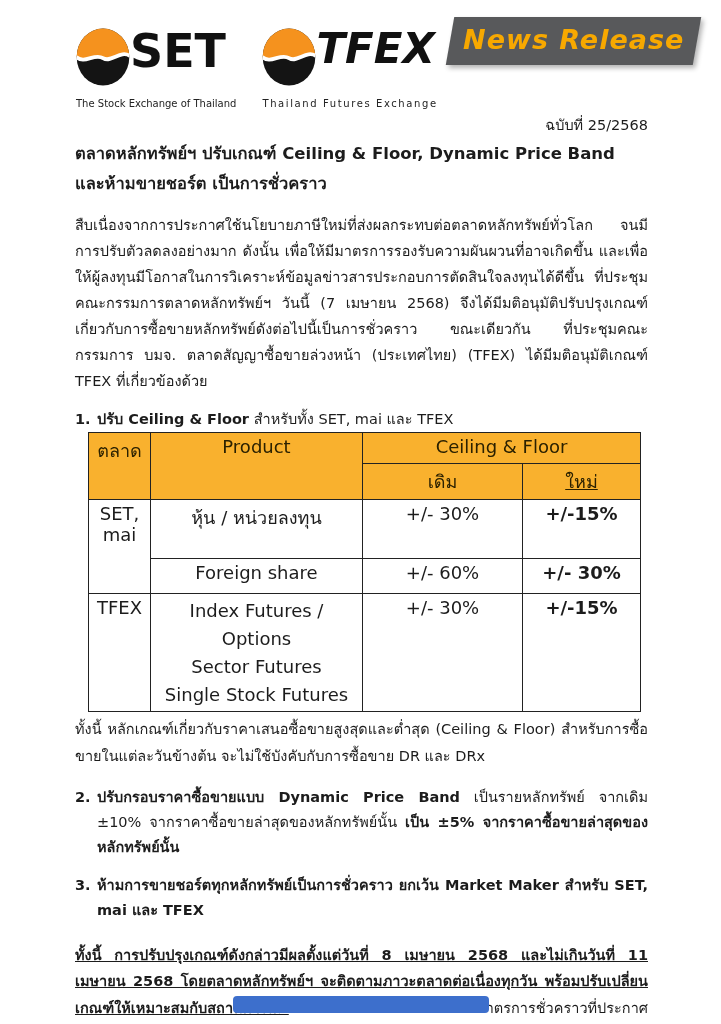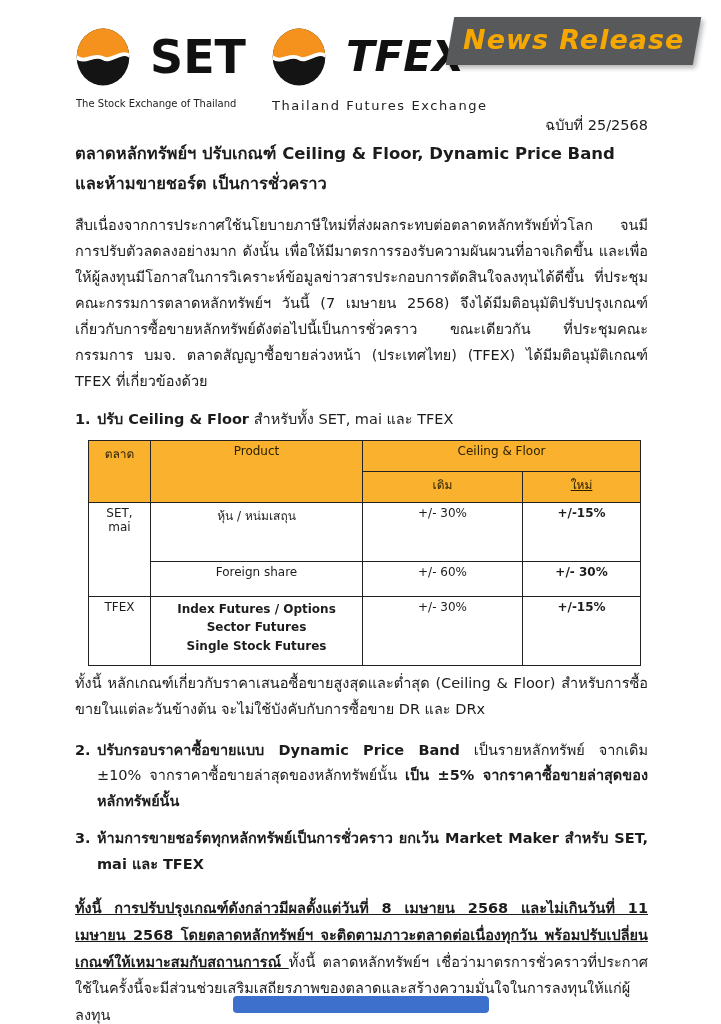--- a/index.html
+++ b/index.html
@@ -4,26 +4,26 @@
 <style>
   html,body { margin:0; padding:0; background:#ffffff; }
   .page {
     position:relative; width:721px; height:1024px; margin:0 auto;
     background:#ffffff; overflow:hidden;
     font-family:"DejaVu Sans", sans-serif; color:#1c1c1c;
   }
   
   .logos { position:absolute; top:28px; left:76px; display:flex; gap:26px; }
   .logo-block { display:flex; flex-direction:column; }
-  .logo-row { display:flex; align-items:center; gap:20px; }
+  .logo-row { display:flex; align-items:flex-start; gap:0; }
   .logo-mark { flex:0 0 auto; line-height:0; }
   .set-name { font-size:46px; font-weight:bold; letter-spacing:0px; color:#111; line-height:1; }
   .tfex-name { font-size:42px; font-weight:bold; font-style:italic; color:#111; line-height:1; }
   .tagline { font-size:10px; color:#222; margin-top:12px; }
-  .tagline.spaced { letter-spacing:1.6px; font-size:13px; }
+  .tagline.spaced { letter-spacing:1.6px; font-size:10px; }
   
   .banner {
     position:absolute; top:17px; right:24px; width:247px; height:48px;
     background:#58595B; transform:skewX(-10deg);
     box-shadow:3px 3px 5px rgba(0,0,0,0.30);
   }
   .banner-text {
     transform:skewX(10deg); color:#F7A800; font-size:27px; font-weight:bold;
     font-style:italic; text-align:center; line-height:46px; letter-spacing:1px;
   }
@@ -31,28 +31,28 @@
   .content { padding:0 73px 0 75px; }
   .meta { margin-top:112px; text-align:right; font-size:14.5px; line-height:1.85; }
   .doc-title { font-weight:bold; font-size:16.5px; line-height:1.85; }
   .para { margin-top:12px; font-size:14.5px; line-height:1.8; text-align:justify; }
   .num-item { display:flex; margin-top:12px; font-size:14.5px; line-height:1.75; }
   .num { width:22px; font-weight:bold; flex:0 0 auto; }
   .num-body { flex:1; text-align:justify; }
   .bold { font-weight:bold; }
   
   table.cf {
-    border-collapse:collapse; margin:8px 0 0 13px; width:552px;
-    font-size:12px; table-layout:fixed;
+    border-collapse:collapse; margin:0 0 0 13px; width:552px;
+    font-size:18px; table-layout:fixed;
   }
   table.cf th, table.cf td { border:1px solid #222; padding:3px 6px; vertical-align:top; text-align:center; }
   table.cf thead th { background:#F9B12E; font-weight:normal; color:#2b2100; height:24px; }
   th.u-new { font-weight:bold; text-decoration:underline; }
   td.market { text-align:left; padding-left:9px; white-space:pre-line; }
-  td.pre { white-space:pre-line; line-height:1.55;font-weight:bold; }
+  td.pre { white-space:pre-line; line-height:1.55; }
   td.newv { font-weight:bold; }
   .col-market { width:62px; } .col-product { width:212px; } .col-old { width:160px; } .col-new { width:118px; }
   tr.r-tall1 td { height:52px; }
   tr.r-mid td { height:28px; }
   tr.r-tall2 td { height:62px; }
   
   .closing { margin-top:18px; font-size:14.5px; line-height:1.85; text-align:justify; }
   .ul-bold { font-weight:bold; text-decoration:underline; }
   
   .bottom-bar {
@@ -143,21 +143,21 @@
         </tr>
         <tr>
           <th>เดิม</th>
           <th class="u-new">ใหม่</th>
         </tr>
       </thead>
       <tbody>
         <tr class="r-tall1">
           <td rowspan="2" class="market">SET,
 mai</td>
-          <td>หุ้น / หน่มเสถุน</td>
+          <td>หุ้น / หน่วยลงทุน</td>
           <td>+/- 30%</td>
           <td class="newv">+/-15%</td>
         </tr>
         <tr class="r-mid">
           <td>Foreign share</td>
           <td>+/- 60%</td>
           <td class="newv">+/- 30%</td>
         </tr>
         <tr class="r-tall2">
           <td class="market">TFEX</td>

